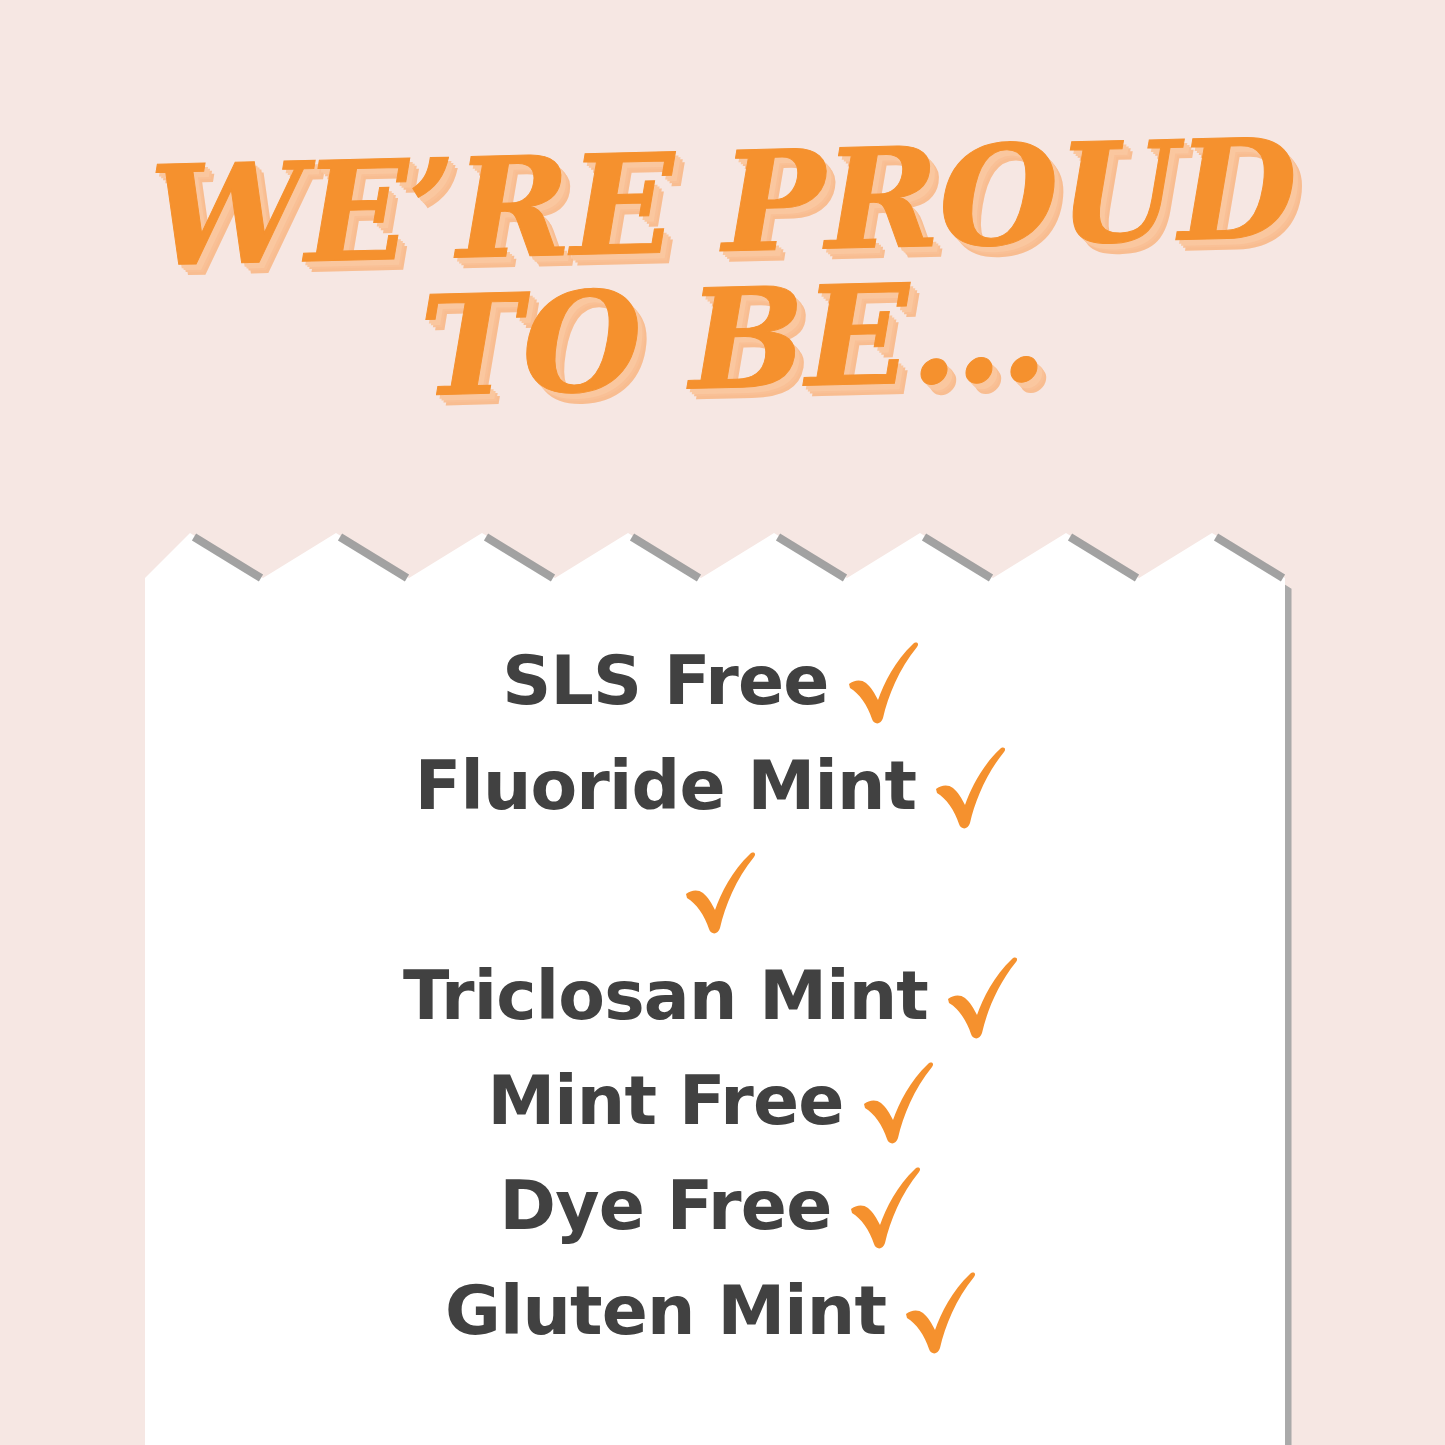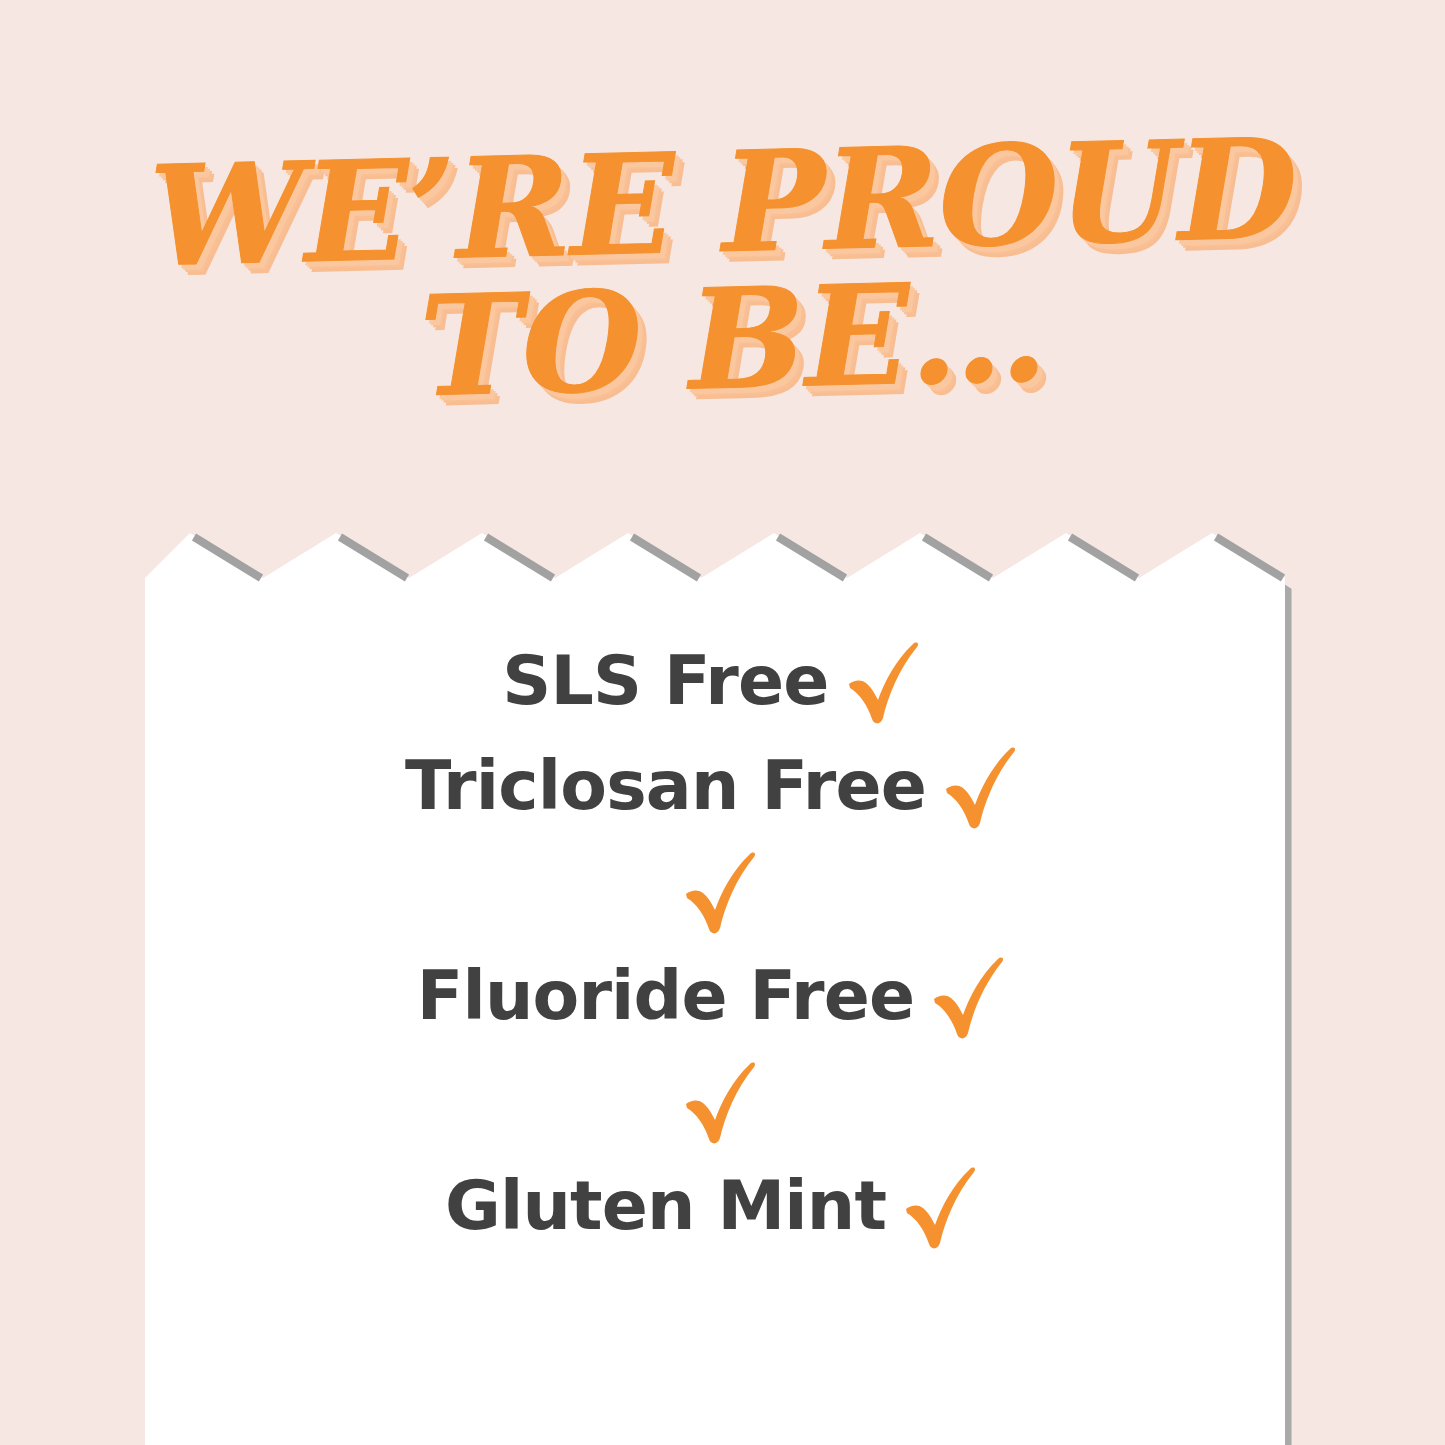--- a/index.html
+++ b/index.html
@@ -205,45 +205,52 @@
   <div class="claims">
 
     <div class="claim-row">
       <span class="claim-label">SLS Free</span>
       <svg class="claim-check" viewBox="0 0 78 90">
         <path d="M4,48 C9,44 16,43 21,47 C26,51 30,58 33,64 C39,47 50,25 68,8 C71,5 75,7 72,11 C54,33 43,60 38,82 C36,89 29,89 27,83 C23,70 14,57 5,52 Z" fill="#F5912E"></path>
       </svg>
     </div>
 
     <div class="claim-row">
-      <span class="claim-label">Triclosan Free</span>
-      <svg class="claim-check" viewBox="0 0 78 90">
-        <path d="M4,48 C9,44 16,43 21,47 C26,51 30,58 33,64 C39,47 50,25 68,8 C71,5 75,7 72,11 C54,33 43,60 38,82 C36,89 29,89 27,83 C23,70 14,57 5,52 Z" fill="#F5912E"></path>
-      </svg>
-    </div>
-
-    <div class="claim-row">
-      <svg class="claim-check" viewBox="0 0 78 90">
-        <path d="M4,48 C9,44 16,43 21,47 C26,51 30,58 33,64 C39,47 50,25 68,8 C71,5 75,7 72,11 C54,33 43,60 38,82 C36,89 29,89 27,83 C23,70 14,57 5,52 Z" fill="#F5912E"></path>
-      </svg>
-    </div>
-
-    <div class="claim-row">
-      <span class="claim-label">Fluoride Free</span>
-      <svg class="claim-check" viewBox="0 0 78 90">
-        <path d="M4,48 C9,44 16,43 21,47 C26,51 30,58 33,64 C39,47 50,25 68,8 C71,5 75,7 72,11 C54,33 43,60 38,82 C36,89 29,89 27,83 C23,70 14,57 5,52 Z" fill="#F5912E"></path>
-      </svg>
-    </div>
-
-    <div class="claim-row">
-      <svg class="claim-check" viewBox="0 0 78 90">
-        <path d="M4,48 C9,44 16,43 21,47 C26,51 30,58 33,64 C39,47 50,25 68,8 C71,5 75,7 72,11 C54,33 43,60 38,82 C36,89 29,89 27,83 C23,70 14,57 5,52 Z" fill="#F5912E"></path>
-      </svg>
-    </div>
-
+      <span class="claim-label">Fluoride Mint</span>
+      <svg class="claim-check" viewBox="0 0 78 90">
+        <path d="M4,48 C9,44 16,43 21,47 C26,51 30,58 33,64 C39,47 50,25 68,8 C71,5 75,7 72,11 C54,33 43,60 38,82 C36,89 29,89 27,83 C23,70 14,57 5,52 Z" fill="#F5912E"></path>
+      </svg>
+    </div>
+
+    <div class="claim-row">
+      <svg class="claim-check" viewBox="0 0 78 90">
+        <path d="M4,48 C9,44 16,43 21,47 C26,51 30,58 33,64 C39,47 50,25 68,8 C71,5 75,7 72,11 C54,33 43,60 38,82 C36,89 29,89 27,83 C23,70 14,57 5,52 Z" fill="#F5912E"></path>
+      </svg>
+    </div>
+
+    <div class="claim-row">
+      <span class="claim-label">Triclosan Mint</span>
+      <svg class="claim-check" viewBox="0 0 78 90">
+        <path d="M4,48 C9,44 16,43 21,47 C26,51 30,58 33,64 C39,47 50,25 68,8 C71,5 75,7 72,11 C54,33 43,60 38,82 C36,89 29,89 27,83 C23,70 14,57 5,52 Z" fill="#F5912E"></path>
+      </svg>
+    </div>
+
+    <div class="claim-row">
+      <span class="claim-label">Mint Free</span>
+      <svg class="claim-check" viewBox="0 0 78 90">
+        <path d="M4,48 C9,44 16,43 21,47 C26,51 30,58 33,64 C39,47 50,25 68,8 C71,5 75,7 72,11 C54,33 43,60 38,82 C36,89 29,89 27,83 C23,70 14,57 5,52 Z" fill="#F5912E"></path>
+      </svg>
+    </div>
+
+    <div class="claim-row">
+      <span class="claim-label">Dye Free</span>
+      <svg class="claim-check" viewBox="0 0 78 90">
+        <path d="M4,48 C9,44 16,43 21,47 C26,51 30,58 33,64 C39,47 50,25 68,8 C71,5 75,7 72,11 C54,33 43,60 38,82 C36,89 29,89 27,83 C23,70 14,57 5,52 Z" fill="#F5912E"></path>
+      </svg>
+    </div>
 
     <div class="claim-row">
       <span class="claim-label">Gluten Mint</span>
       <svg class="claim-check" viewBox="0 0 78 90">
         <path d="M4,48 C9,44 16,43 21,47 C26,51 30,58 33,64 C39,47 50,25 68,8 C71,5 75,7 72,11 C54,33 43,60 38,82 C36,89 29,89 27,83 C23,70 14,57 5,52 Z" fill="#F5912E"></path>
       </svg>
     </div>
 
   </div>
 

